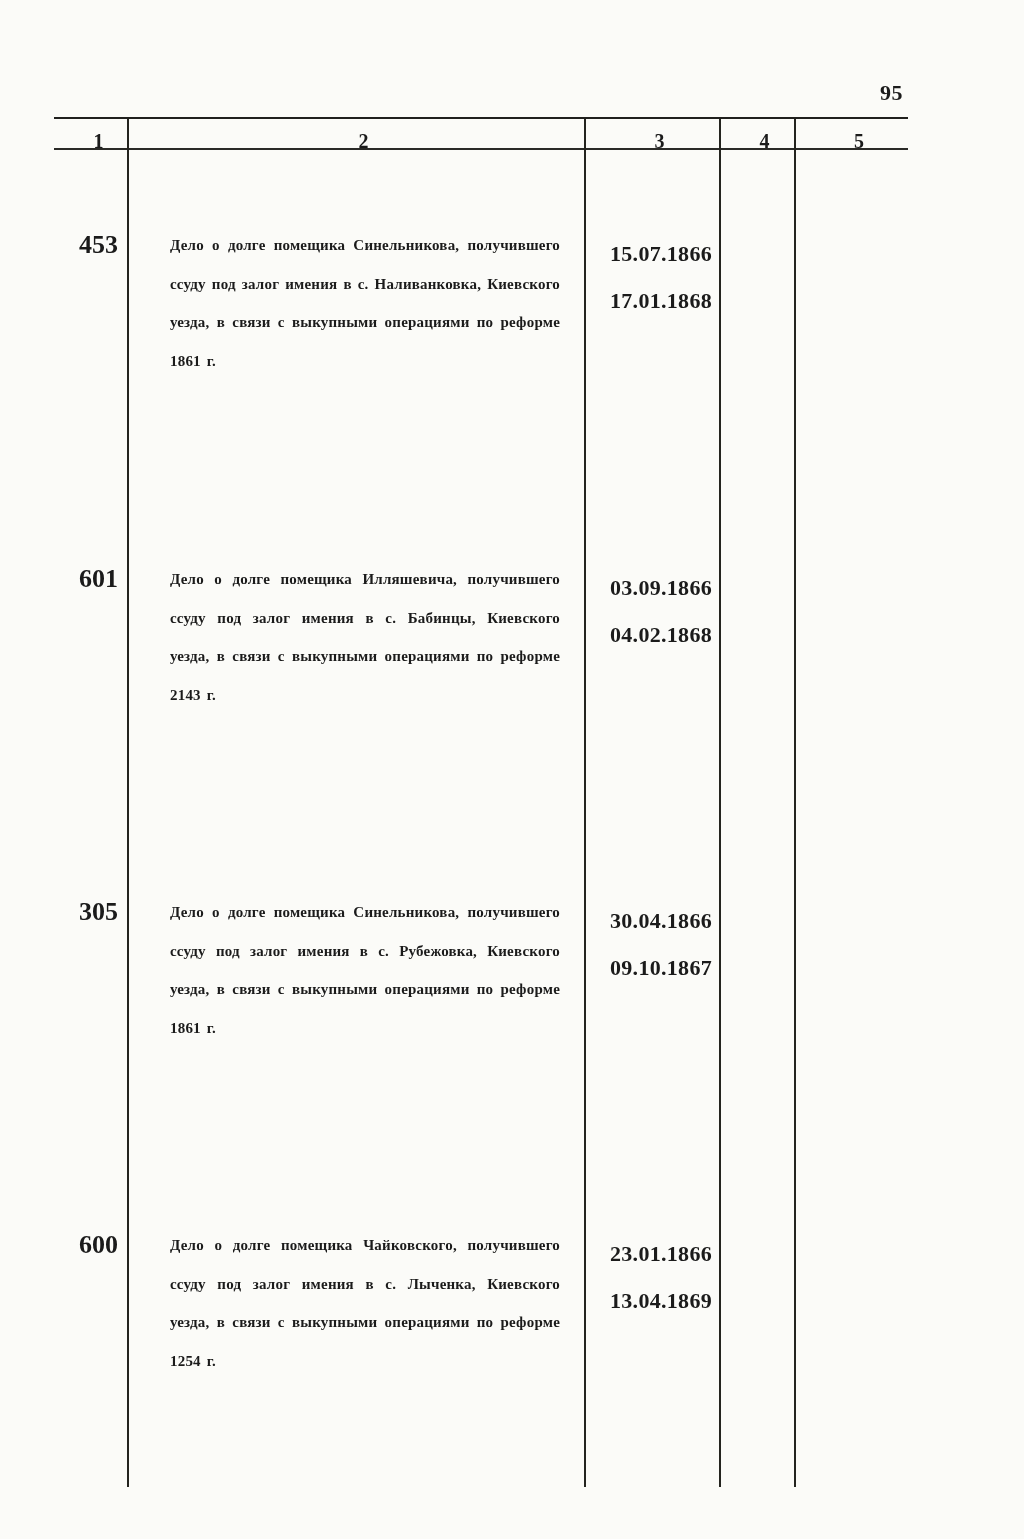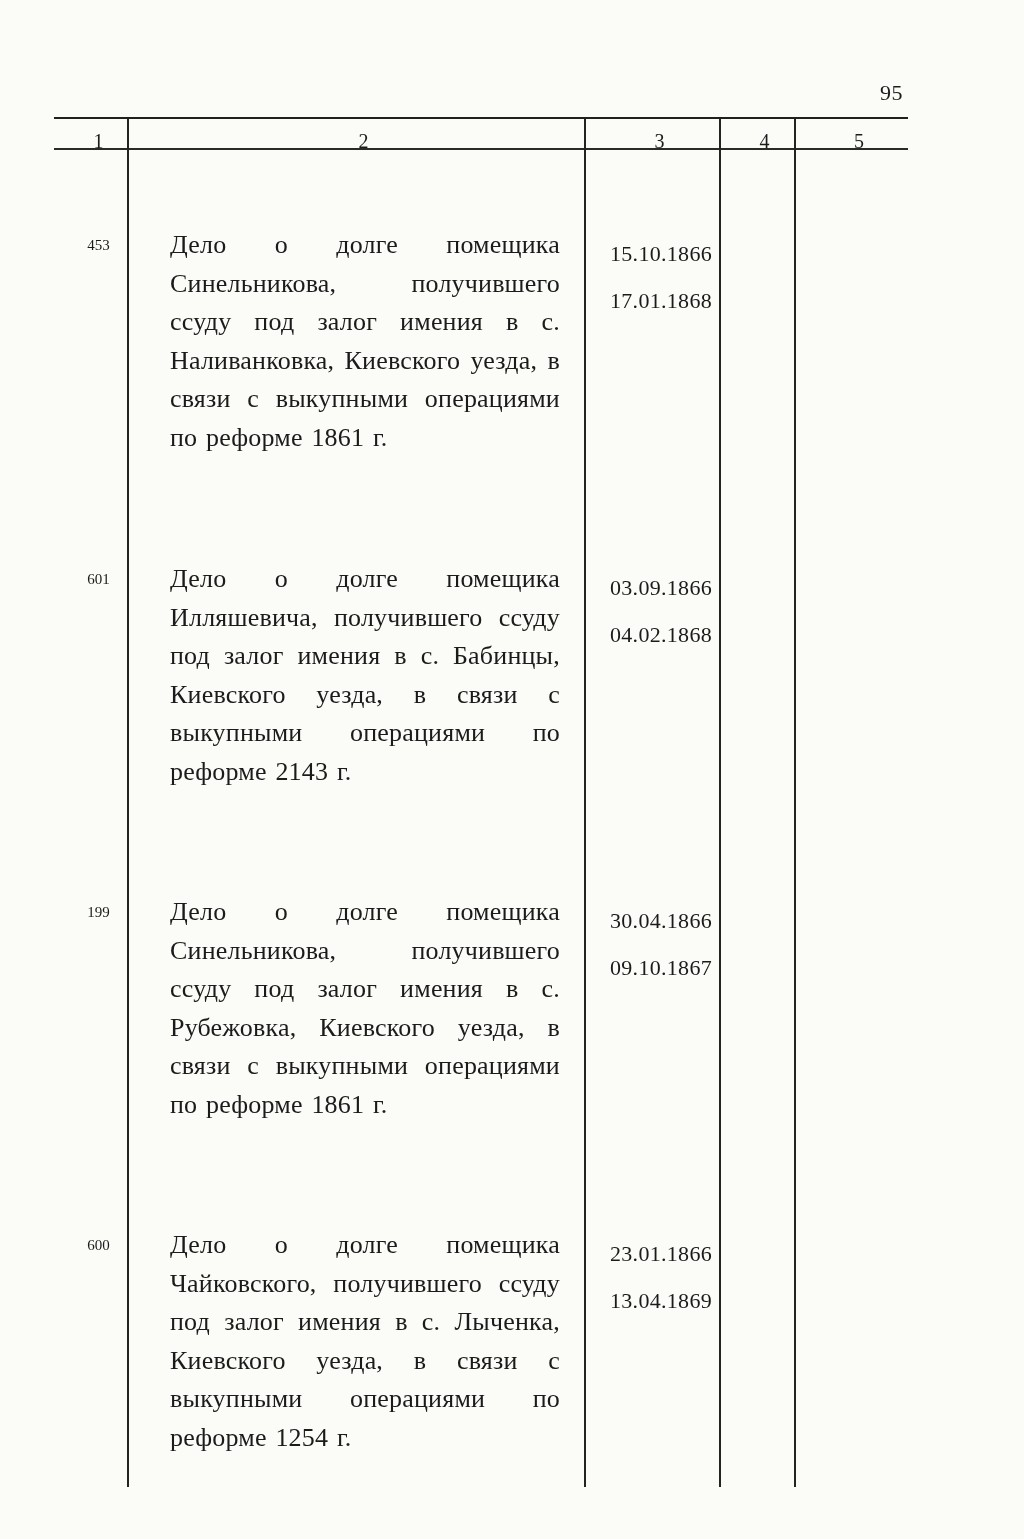--- a/index.html
+++ b/index.html
@@ -1,15 +1,15 @@
 <!DOCTYPE html>
 <html><head>
 <meta charset="utf-8">
 <style>
-  * { margin: 8px; padding: 0; box-sizing: border-box; }
+  * { margin: 8px; padding: 0; box-sizing: border-box; font-weight: bold; }
   html, body {
     width: 1024px;
     height: 1539px;
     background: #fbfbf8;
     font-family: "Liberation Serif", serif;
     color: #1b1b1b;
     position: relative;
     overflow: hidden;
   }
   .page-number {
@@ -66,28 +66,28 @@
   .r1 { top: 194px; }
   .r2 { top: 528px; }
   .r3 { top: 861px; }
   .r4 { top: 1194px; }
 
   .cell-num {
     position: absolute;
     left: 30px;
     width: 73px;
     text-align: center;
-    font-size: 15px;
+    font-size: 26px;
     line-height: 38.5px;
   }
   .cell-desc {
     position: absolute;
     left: 138px;
     width: 390px;
-    font-size: 26px;
+    font-size: 15px;
     line-height: 38.5px;
     text-align: justify;
     word-spacing: 2px;
     letter-spacing: 0.2px;
   }
   .cell-dates {
     position: absolute;
     left: 570px;
     width: 122px;
     font-size: 22px;
@@ -114,36 +114,36 @@
 
 <div class="vline v1"></div>
 <div class="vline v2"></div>
 <div class="vline v3"></div>
 <div class="vline v4"></div>
 
 <div class="row r1">
   <div class="cell-num">453</div>
   <div class="cell-desc">Дело о долге помещика Синельникова, получившего ссуду под залог имения в с. Наливанковка, Киевского уезда, в связи с выкупными операциями по реформе 1861 г.</div>
   <div class="cell-dates">
-    <div>15.10.1866</div>
+    <div>15.07.1866</div>
     <div>17.01.1868</div>
   </div>
 </div>
 
 <div class="row r2">
   <div class="cell-num">601</div>
   <div class="cell-desc">Дело о долге помещика Илляшевича, получившего ссуду под залог имения в с. Бабинцы, Киевского уезда, в связи с выкупными операциями по реформе 2143 г.</div>
   <div class="cell-dates">
     <div>03.09.1866</div>
     <div>04.02.1868</div>
   </div>
 </div>
 
 <div class="row r3">
-  <div class="cell-num">199</div>
+  <div class="cell-num">305</div>
   <div class="cell-desc">Дело о долге помещика Синельникова, получившего ссуду под залог имения в с. Рубежовка, Киевского уезда, в связи с выкупными операциями по реформе 1861 г.</div>
   <div class="cell-dates">
     <div>30.04.1866</div>
     <div>09.10.1867</div>
   </div>
 </div>
 
 <div class="row r4">
   <div class="cell-num">600</div>
   <div class="cell-desc">Дело о долге помещика Чайковского, получившего ссуду под залог имения в с. Лыченка, Киевского уезда, в связи с выкупными операциями по реформе 1254 г.</div>

